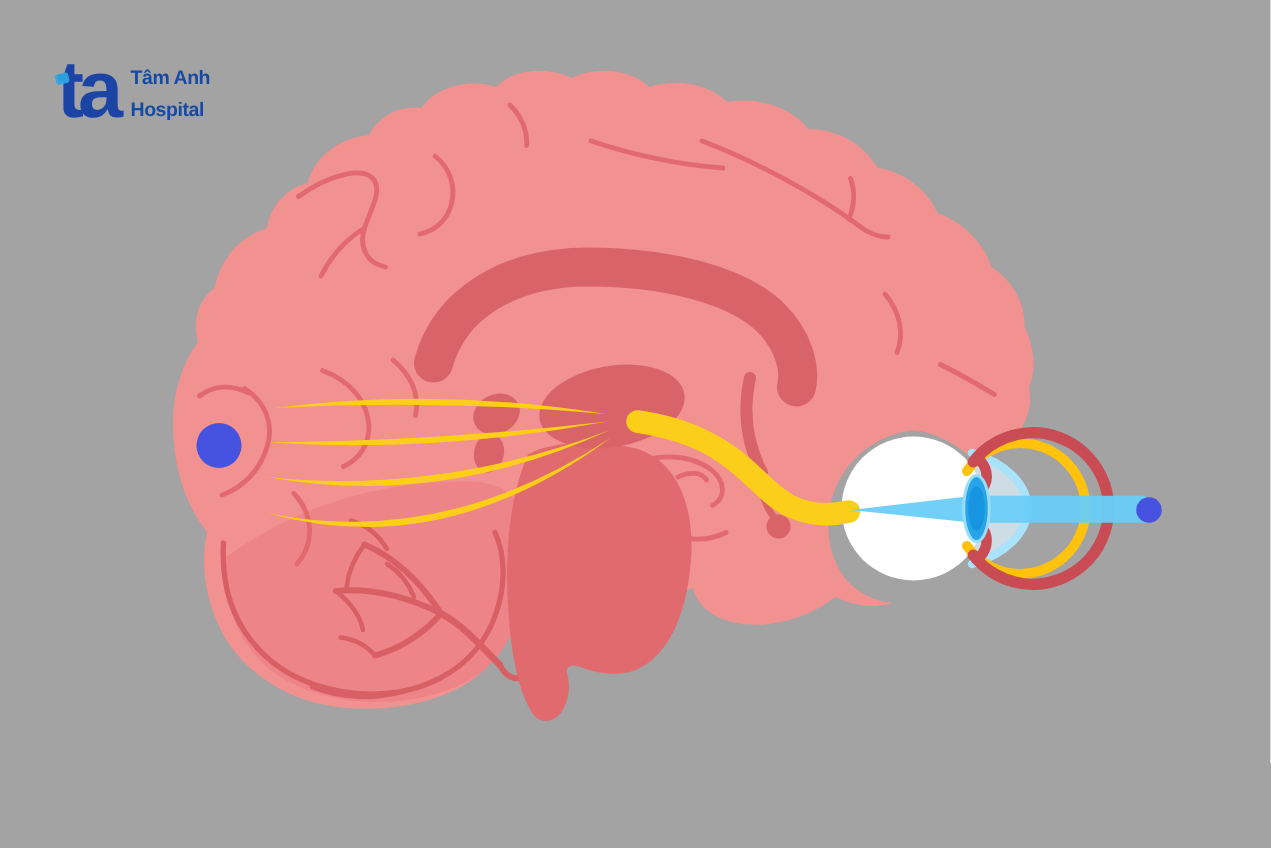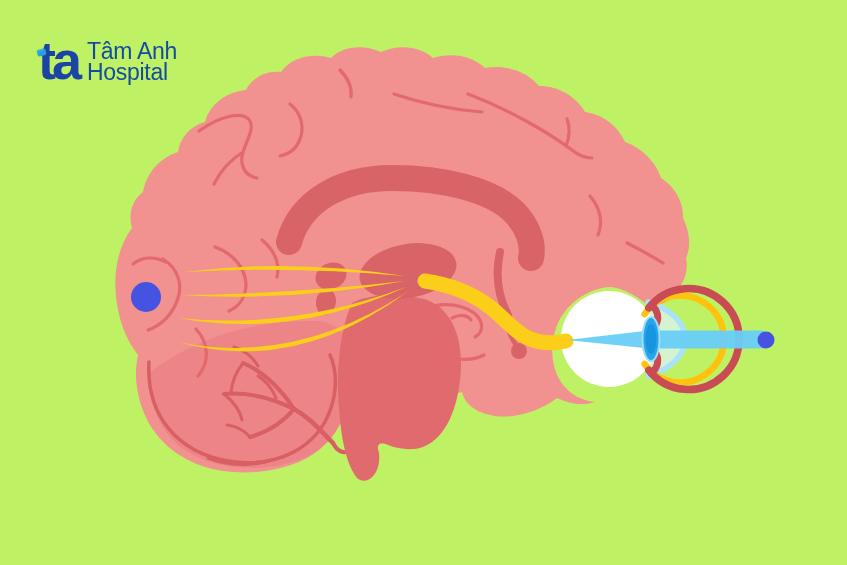--- a/index.html
+++ b/index.html
@@ -1,31 +1,31 @@
 <!DOCTYPE html>
 <html style="--monogram_color: #1B44A5; --text_color: #164BA3; --accent_color: #2FA9E2; --cortex: #F19190; --cortex_shadow: #ED8588; --deep_structure: #D96468; --brainstem: #E06A6D; --sulci_line: #E2696D; --cerebellum_line: #D85F63; --nerve_yellow: #FBCE19; --eye_sclera_ring: #C94B53; --eye_retina_ring: #FFC20D; --lens_blue: #2AA4E8; --cornea_blue: #A9E2FB; --beam_blue: #69CDF8; --signal_dot_blue: #4652E0;"><head>
 <meta charset="utf-8">
 <style>
   html,body{margin:0;padding:0;background:#fff;}
   .stage{
-    position:relative;width:847px;height:565px;background:#bef264;overflow:hidden;
+    position:relative;width:847px;height:565px;background:#a3a3a3;overflow:hidden;
     font-family:"Liberation Sans", sans-serif;
   }
   
   .logo{position:absolute;left:38px;top:34px;display:flex;align-items:flex-start;gap:9px;}
   .monogram{
     position:relative;font-weight:bold;font-size:54px;line-height:52px;
     letter-spacing:-4px;color:var(--monogram_color);
   }
   .monogram .accent{
     position:absolute;left:-1px;top:15px;width:9px;height:7px;border-radius:2px;
     background:var(--accent_color);transform:rotate(-14deg);opacity:.9;
   }
-  .logo-text{padding-top:7px;font-weight:normal;color:var(--text_color);
-    font-size:23px;line-height:21px;letter-spacing:-.3px;}
+  .logo-text{padding-top:7px;font-weight:bold;color:var(--text_color);
+    font-size:13px;line-height:21px;letter-spacing:-.3px;}
   
   svg{position:absolute;left:0;top:0;}
   .cortex{fill:var(--cortex);}
   .shadow{fill:var(--cortex_shadow);}
   .deep{fill:var(--deep_structure);}
   .deep-stroke{stroke:var(--deep_structure);fill:none;stroke-linecap:round;}
   .stem{fill:var(--brainstem);}
   .sulcus{stroke:var(--sulci_line);fill:none;stroke-width:3.2;stroke-linecap:round;}
   .cereb{stroke:var(--cerebellum_line);fill:none;stroke-linecap:round;}
   .nerve{stroke:var(--nerve_yellow);fill:none;stroke-linecap:round;}

